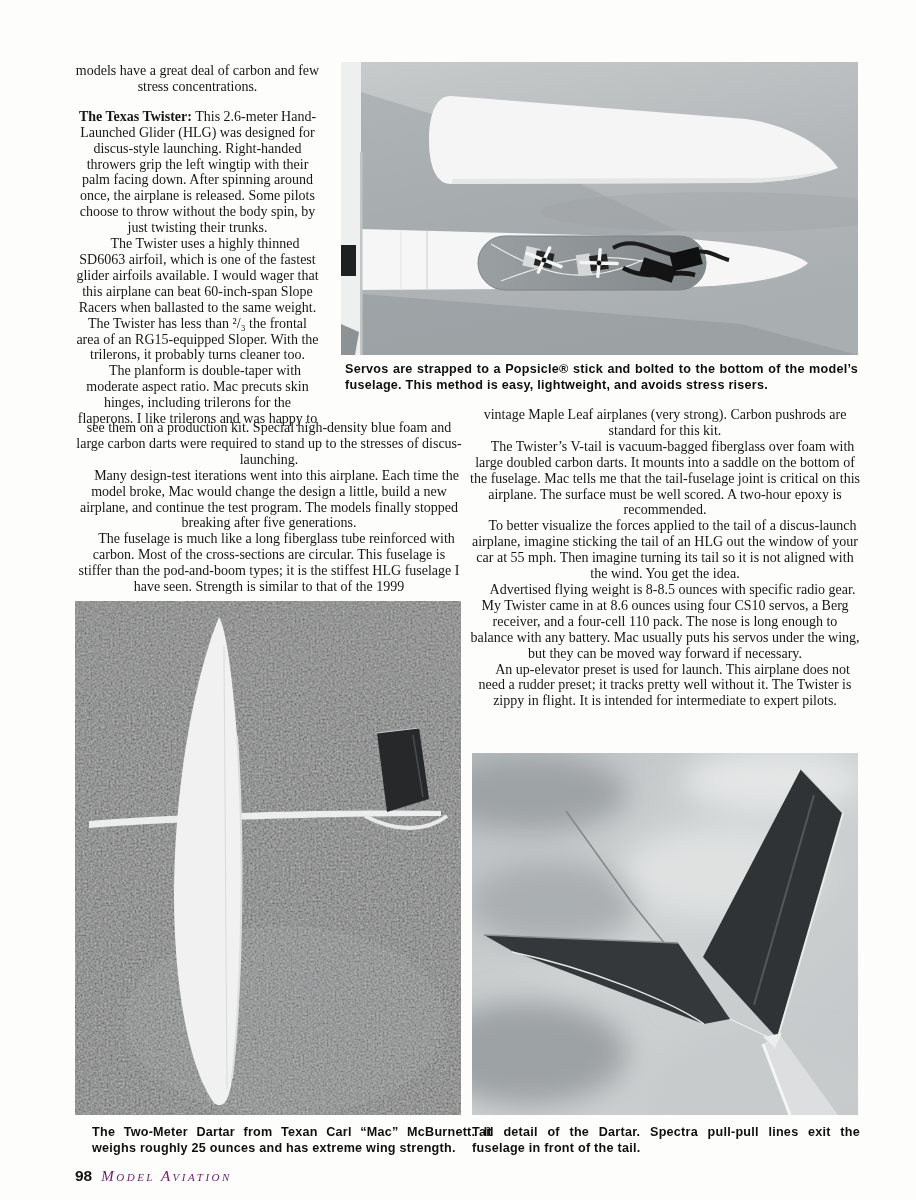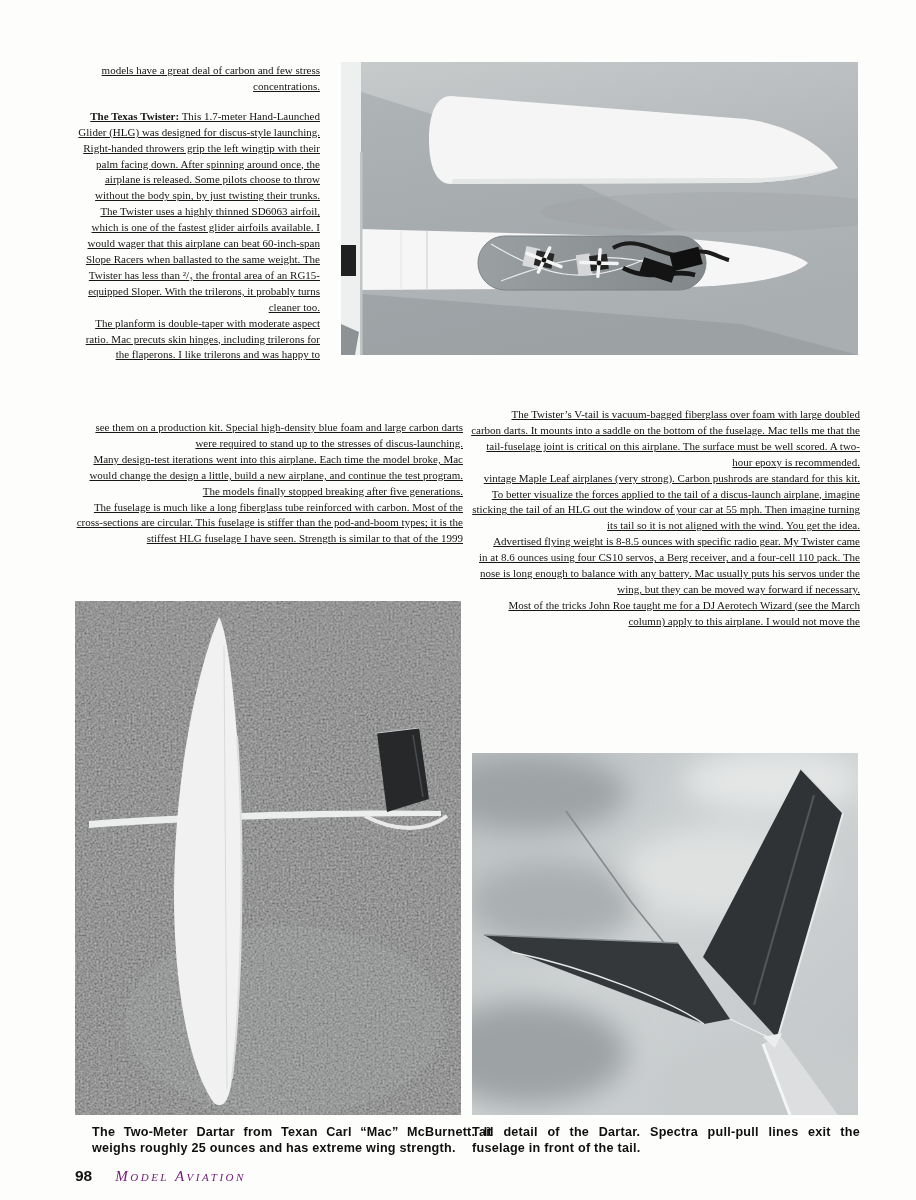--- a/index.html
+++ b/index.html
@@ -1,56 +1,56 @@
 <!DOCTYPE html>
 <html><head>
 <meta charset="utf-8">
 <style>
   html,body{margin:0;padding:0;background:#e8e8e8;}
   #page{
     position:relative;width:916px;height:1200px;margin:0 auto;
     background:#fdfdfc;overflow:hidden;
     font-family:"Liberation Serif",serif;color:#161616;
   }
-  .bodytext{position:absolute;font-size:11px;line-height:15.9px;text-align:right;text-decoration:underline;}
+  .bodytext{position:absolute;font-size:14px;line-height:15.9px;text-align:center;}
   .bodytext p{margin:0;}
   .bodytext p.ind{text-indent:15px;}
   .bodytext p.gap{margin-top:14px;}
   .lead{font-weight:700;}
   .caption{
     position:absolute;font-family:"Liberation Sans",sans-serif;font-weight:700;
     font-size:12.6px;line-height:15.6px;color:#0f0f0f;text-align:justify;
     letter-spacing:0.25px;
   }
   .photo{position:absolute;overflow:hidden;}
   .photo svg{display:block;width:100%;height:100%;}
   .col-narrow{left:75px;top:63px;width:245px;}
   .col-leftwide{left:75px;top:420px;width:388px;}
   .col-right{left:470px;top:407px;width:390px;}
   #photo-servo{left:341px;top:62px;width:517px;height:293px;}
   #caption-servo{left:345px;top:362px;width:513px;}
   #photo-dartar{left:75px;top:601px;width:386px;height:514px;}
   #caption-dartar{left:76px;top:1125px;width:400px;margin-left:16px;}
   #photo-tail{left:472px;top:753px;width:386px;height:362px;}
   #caption-tail{left:472px;top:1125px;width:388px;}
-  .footer{position:absolute;left:75px;top:1167px;display:flex;align-items:baseline;gap:23px;}
+  .footer{position:absolute;left:75px;top:1167px;display:flex;align-items:baseline;gap:9px;}
   .pagenum{font-family:"Liberation Sans",sans-serif;font-weight:700;font-size:15.5px;color:#111;}
   .magname{
     font-family:"Liberation Serif",serif;font-style:italic;font-variant:small-caps;
     font-size:15px;letter-spacing:2.5px;color:#701a75;
   }
 </style>
 </head>
 <body>
 
 <div id="page">
 
   <div class="bodytext col-narrow">
     <p class="para"><span>models have a great deal of carbon and few stress concentrations.</span></p>
-    <p class="para gap"><strong class="lead">The Texas Twister:</strong><span> This 1.7-meter Hand-Launched Glider (HLG) was designed for discus-style launching. Right-handed throwers grip the left wingtip with their palm facing down. After spinning around once, the airplane is released. Some pilots choose to throw without the body spin, by just twisting their trunks.</span></p>
+    <p class="para gap"><strong class="lead">The Texas Twister:</strong><span> This 2.6-meter Hand-Launched Glider (HLG) was designed for discus-style launching. Right-handed throwers grip the left wingtip with their palm facing down. After spinning around once, the airplane is released. Some pilots choose to throw without the body spin, by just twisting their trunks.</span></p>
     <p class="para ind"><span>The Twister uses a highly thinned SD6063 airfoil, which is one of the fastest glider airfoils available. I would wager that this airplane can beat 60-inch-span Slope Racers when ballasted to the same weight. The Twister has less than ²/₃ the frontal area of an RG15-equipped Sloper. With the trilerons, it probably turns cleaner too.</span></p>
     <p class="para ind"><span>The planform is double-taper with moderate aspect ratio. Mac precuts skin hinges, including trilerons for the flaperons. I like trilerons and was happy to</span></p>
   </div>
 
   <div class="photo" id="photo-servo">
     <svg viewBox="0 0 517 293" preserveAspectRatio="none">
       <defs>
         <linearGradient id="p1bg" x1="0" y1="0" x2="0.35" y2="1">
           <stop offset="0" stop-color="#c7cbcc"></stop>
           <stop offset="0.55" stop-color="#b3b7b9"></stop>
@@ -96,33 +96,34 @@
       <rect x="300" y="200" width="34" height="16" fill="#141414" transform="rotate(18 317 208)"></rect>
       <rect x="330" y="188" width="30" height="18" fill="#101010" transform="rotate(-14 345 197)"></rect>
 
       <rect x="0" y="0" width="20" height="293" fill="#eeefef"></rect>
       <rect x="19" y="90" width="2.5" height="203" fill="#c2c5c6"></rect>
       <rect x="0" y="183" width="15" height="31" fill="#1f2022"></rect>
       <polygon points="0,262 18,270 14,293 0,293" fill="#8d9294"></polygon>
     </svg>
   </div>
 
+  <div class="caption" id="caption-servo">Servos are strapped to a Popsicle® stick and bolted to the bottom of the model’s fuselage. This method is easy, lightweight, and avoids stress risers.</div>
 
   <div class="bodytext col-leftwide">
     <p class="para">see them on a production kit. Special high-density blue foam and large carbon darts were required to stand up to the stresses of discus-launching.</p>
     <p class="para ind">Many design-test iterations went into this airplane. Each time the model broke, Mac would change the design a little, build a new airplane, and continue the test program. The models finally stopped breaking after five generations.</p>
     <p class="para ind">The fuselage is much like a long fiberglass tube reinforced with carbon. Most of the cross-sections are circular. This fuselage is stiffer than the pod-and-boom types; it is the stiffest HLG fuselage I have seen. Strength is similar to that of the 1999</p>
   </div>
 
   <div class="bodytext col-right">
+    <p class="para">vintage Maple Leaf airplanes (very strong). Carbon pushrods are standard for this kit.</p>
     <p class="para ind">The Twister’s V-tail is vacuum-bagged fiberglass over foam with large doubled carbon darts. It mounts into a saddle on the bottom of the fuselage. Mac tells me that the tail-fuselage joint is critical on this airplane. The surface must be well scored. A two-hour epoxy is recommended.</p>
-    <p class="para">vintage Maple Leaf airplanes (very strong). Carbon pushrods are standard for this kit.</p>
     <p class="para ind">To better visualize the forces applied to the tail of a discus-launch airplane, imagine sticking the tail of an HLG out the window of your car at 55 mph. Then imagine turning its tail so it is not aligned with the wind. You get the idea.</p>
     <p class="para ind">Advertised flying weight is 8-8.5 ounces with specific radio gear. My Twister came in at 8.6 ounces using four CS10 servos, a Berg receiver, and a four-cell 110 pack. The nose is long enough to balance with any battery. Mac usually puts his servos under the wing, but they can be moved way forward if necessary.</p>
-    <p class="para ind">Most of the tricks John Roe taught me for a DJ Aerotech Wizard (see the March column) apply to this airplane. I would not move the</p>
+    <p class="para ind">An up-elevator preset is used for launch. This airplane does not need a rudder preset; it tracks pretty well without it. The Twister is zippy in flight. It is intended for intermediate to expert pilots.</p>
   </div>
 
   <div class="photo" id="photo-dartar">
     <svg viewBox="0 0 386 514" preserveAspectRatio="none">
       <defs>
         <filter id="grassF" x="-5%" y="-5%" width="110%" height="110%">
           <feTurbulence type="fractalNoise" baseFrequency="0.5" numOctaves="3" seed="11"></feTurbulence>
           <feColorMatrix type="saturate" values="0"></feColorMatrix>
           <feComponentTransfer>
             <feFuncR type="linear" slope="0.85" intercept="-0.02"></feFuncR>

